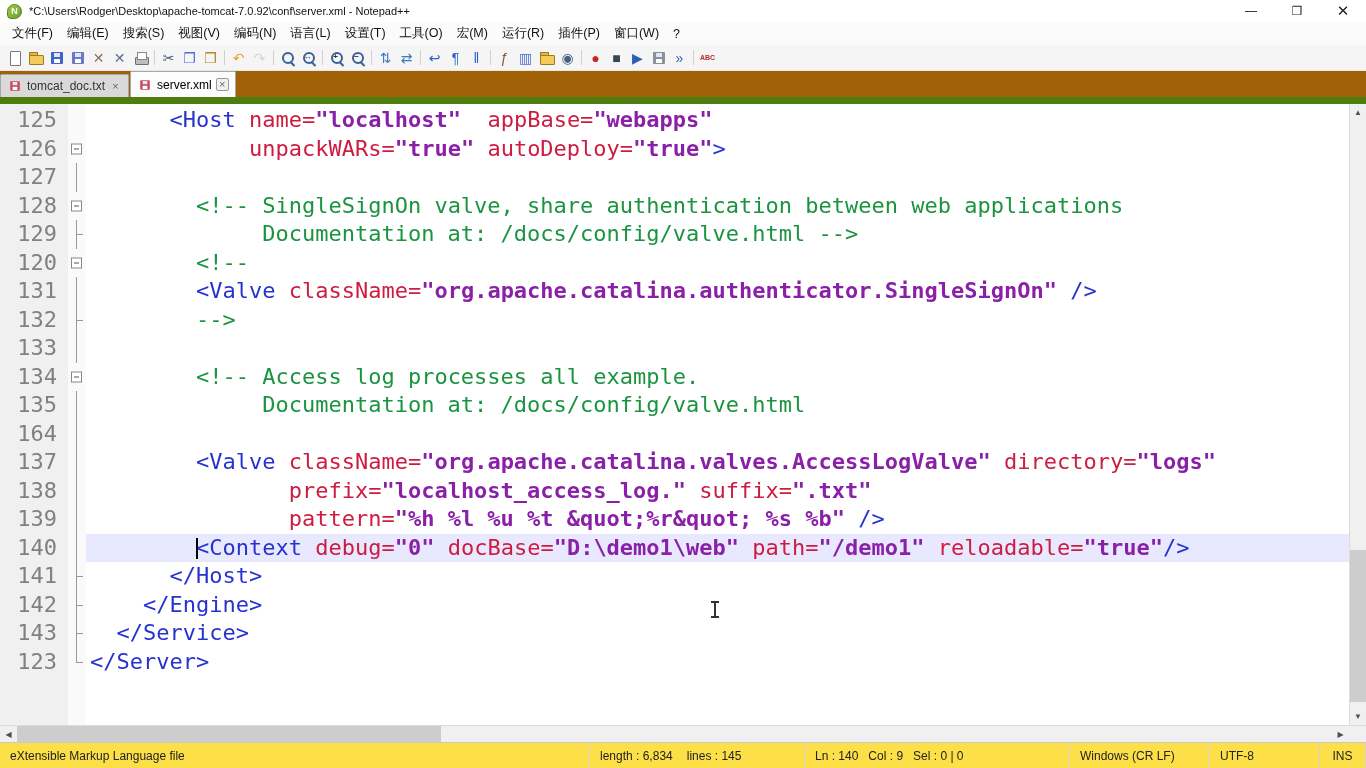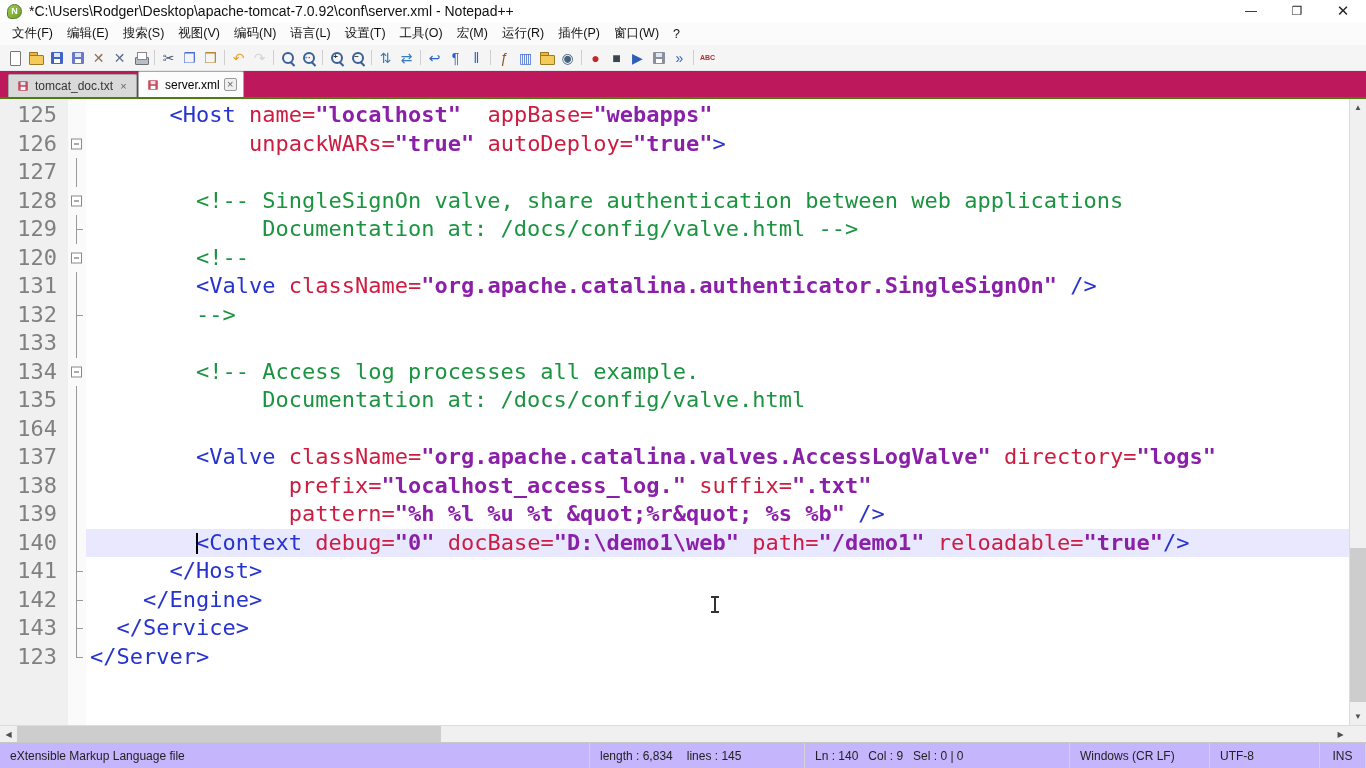--- a/index.html
+++ b/index.html
@@ -3,21 +3,21 @@
 <meta charset="utf-8">
 <style>
 *{margin:0;padding:0;box-sizing:border-box}
 html,body{width:1366px;height:768px;overflow:hidden}
 body{font-family:"Liberation Sans",sans-serif;background:#e0e0e0}
 .window{width:1366px;height:768px;display:flex;flex-direction:column;background:#fff}
 
 
 .titlebar{flex:0 0 22px;background:#fff;display:flex;align-items:center;gap:7px;padding-left:7px}
 .np-logo{width:15px;height:15px;border-radius:50% 50% 50% 4px;background:linear-gradient(135deg,#9ccf4a,#6e9b2e);border:1px solid #567c1f;color:#fff;font-size:9px;font-weight:bold;display:flex;align-items:center;justify-content:center}
-.title-text{font-size:14px;color:#111;white-space:nowrap}
+.title-text{font-size:11px;color:#111;white-space:nowrap}
 .win-controls{margin-left:auto;display:flex;height:22px}
 .win-btn{width:46px;display:flex;align-items:center;justify-content:center;font-size:12px;color:#222}
 .win-btn[data-name="close-button"]{font-size:15px}
 
 
 .menubar{flex:0 0 22px;background:#fbfbfb;display:flex;align-items:center;padding-left:5px;font-size:12.5px;color:#111}
 .menu-item{padding:3px 7px;white-space:nowrap}
 
 
 .toolbar{flex:0 0 26px;background:#f5f5f5;display:flex;align-items:center;padding-left:4px;border-bottom:1px solid #e6e6e6}
@@ -31,21 +31,21 @@
 .ic-folder::after{content:"";position:absolute;left:1px;top:5px;width:13px;height:8px;background:#f4cb5a;border:1px solid #9c7a1e;border-radius:1px}
 .ic-floppy::before{content:"";position:absolute;inset:2px;background:var(--c,#3f64c9);border-radius:1px}
 .ic-floppy::after{content:"";position:absolute;left:5px;top:3px;width:6px;height:4px;background:#dfe6f6;box-shadow:0 6px 0 0 #fff}
 .ic-printer::before{content:"";position:absolute;left:2px;top:7px;width:12px;height:6px;background:#b9bec4;border:1px solid #6b7076;border-radius:1px}
 .ic-printer::after{content:"";position:absolute;left:4px;top:2px;width:8px;height:6px;background:#fff;border:1px solid #888}
 .ic-mag::before{content:"";position:absolute;left:2px;top:2px;width:8px;height:8px;border:2px solid var(--c,#3a6098);border-radius:50%}
 .ic-mag::after{content:"";position:absolute;left:11px;top:11px;width:6px;height:2px;background:var(--c,#3a6098);transform:rotate(45deg);transform-origin:0 0}
 .ic-ovl{position:absolute;left:3px;top:3px;width:8px;height:8px;font-size:8px;font-weight:bold;color:#333;display:flex;align-items:center;justify-content:center}
 
 
-.tabbar{flex:0 0 27px;background:#be185d;display:flex;align-items:flex-end;padding-left:8px;border-bottom:2px solid #4d7c0f}
+.tabbar{flex:0 0 27px;background:#a16207;display:flex;align-items:flex-end;padding-left:0;border-bottom:7px solid #4d7c0f}
 .tab{height:23px;display:flex;align-items:center;gap:4px;padding:0 6px;background:#d9d9d9;border:1px solid #a8a8a8;border-bottom:none;border-radius:2px 2px 0 0;font-size:12px;color:#333;margin-right:1px}
 .tab.active{background:#fcfcfc;height:26px;color:#000}
 .tab-floppy{transform:scale(.8)}
 .tab-label{white-space:nowrap}
 .tab-close{font-size:11px;color:#666;width:13px;height:13px;line-height:11px;text-align:center;border:1px solid transparent}
 .tab.active .tab-close{border-color:#9a9a9a;border-radius:2px;background:#f0f0f0}
 
 
 .editor{flex:1;display:flex;overflow:hidden;background:#fff}
 .editor-body{flex:1;position:relative;overflow:hidden;padding-top:2px;font-family:"DejaVu Sans Mono",monospace;font-size:22px;
@@ -79,21 +79,21 @@
 .vs-arrow{height:17px;display:flex;align-items:center;justify-content:center;font-size:8px;color:#505050}
 .vs-track{flex:1;position:relative}
 .vs-thumb{position:absolute;left:0;right:0;top:73%;height:26%;background:#cdcdcd}
 .hscroll{flex:0 0 17px;background:#f0f0f0;display:flex;border-top:1px solid #dcdcdc}
 .hs-arrow{width:17px;display:flex;align-items:center;justify-content:center;font-size:8px;color:#505050}
 .hs-track{flex:1;position:relative}
 .hs-thumb{position:absolute;top:0;bottom:0;left:0;width:424px;background:#cdcdcd}
 .hs-corner{flex:0 0 17px;background:#f0f0f0}
 
 
-.statusbar{flex:0 0 26px;background:#c4b5fd;border-top:1px solid #c8c8c8;display:flex;font-size:12px;color:#222}
+.statusbar{flex:0 0 26px;background:#fde047;border-top:1px solid #c8c8c8;display:flex;font-size:12px;color:#222}
 .sb-cell{display:flex;align-items:center;padding:0 10px;border-right:1px solid #d4d4d4;white-space:pre;overflow:hidden}
 .sb-type{flex:1}
 .sb-len{width:215px;gap:14px}
 .sb-pos{width:265px}
 .sb-eol{width:140px}
 .sb-enc{width:110px}
 .sb-ins{width:46px;justify-content:center}
 </style>
 </head>
 <body>

